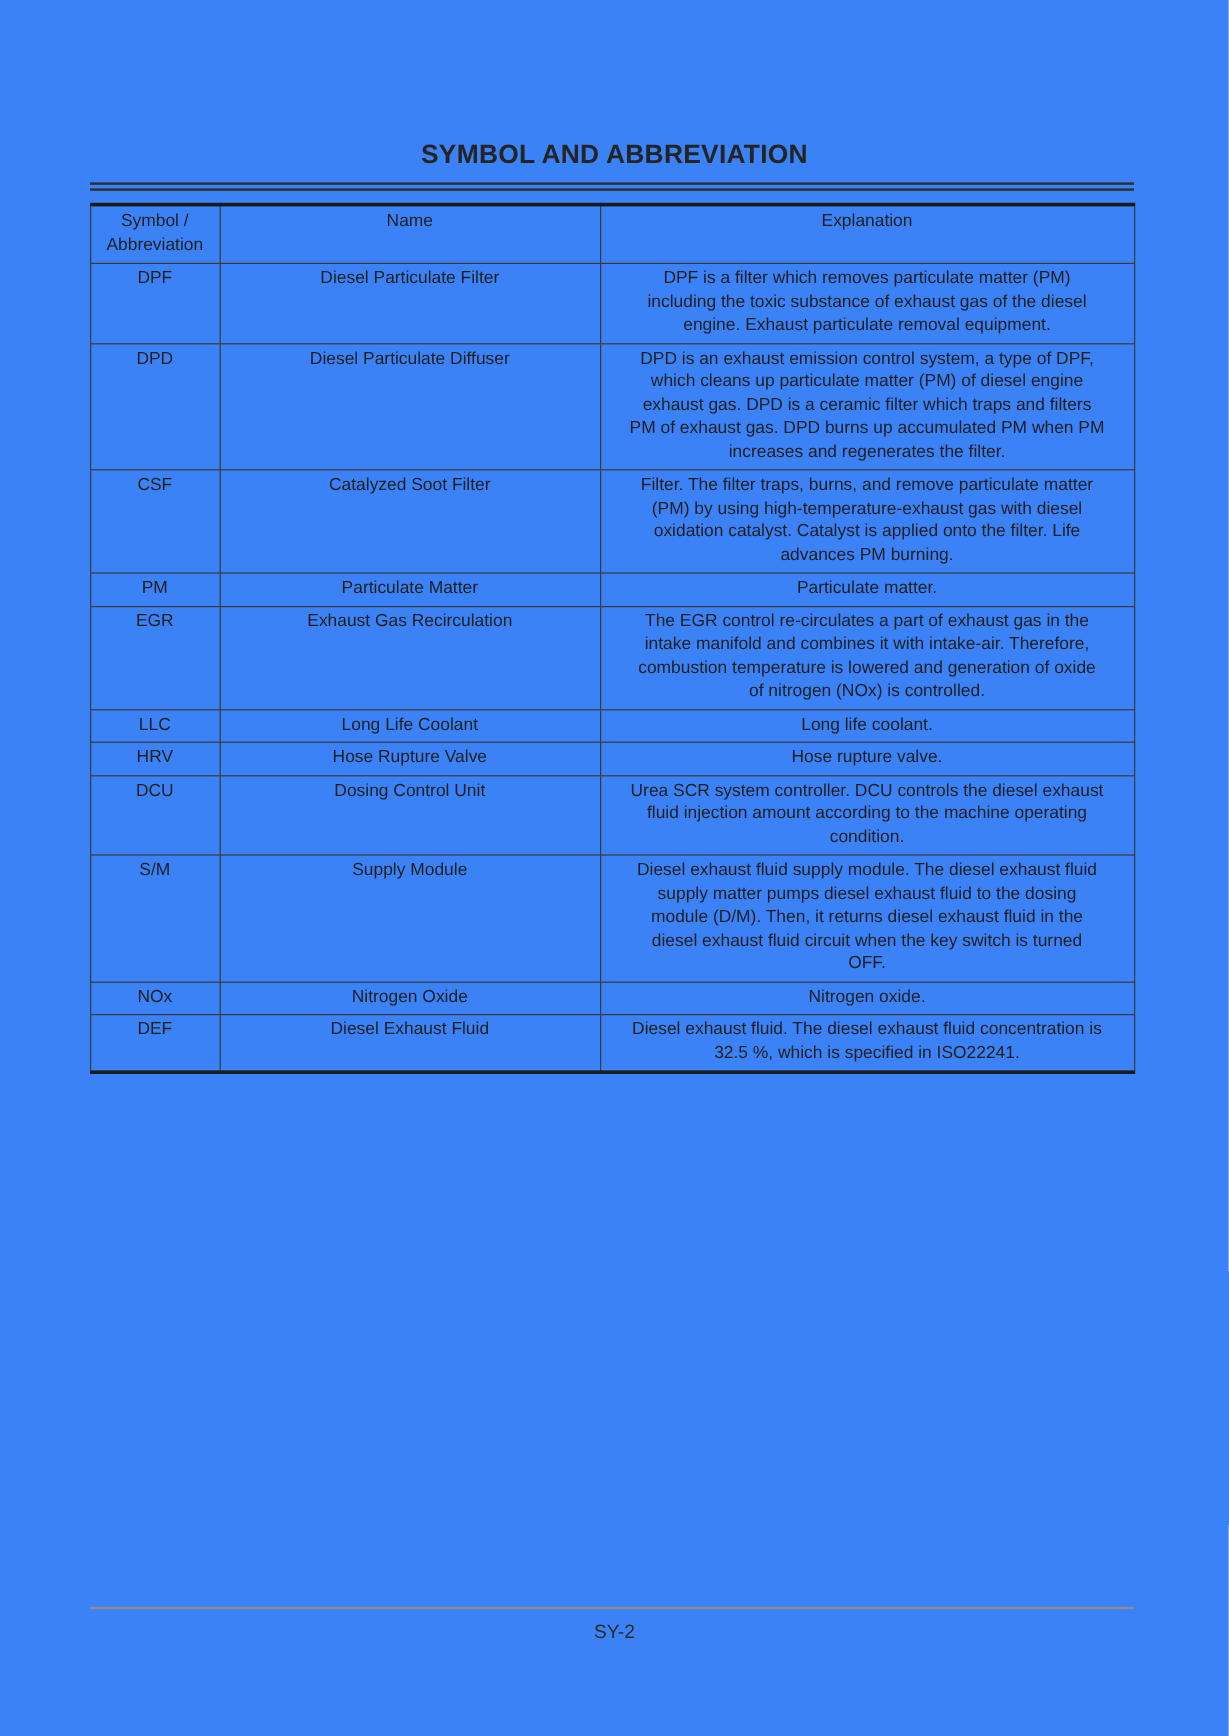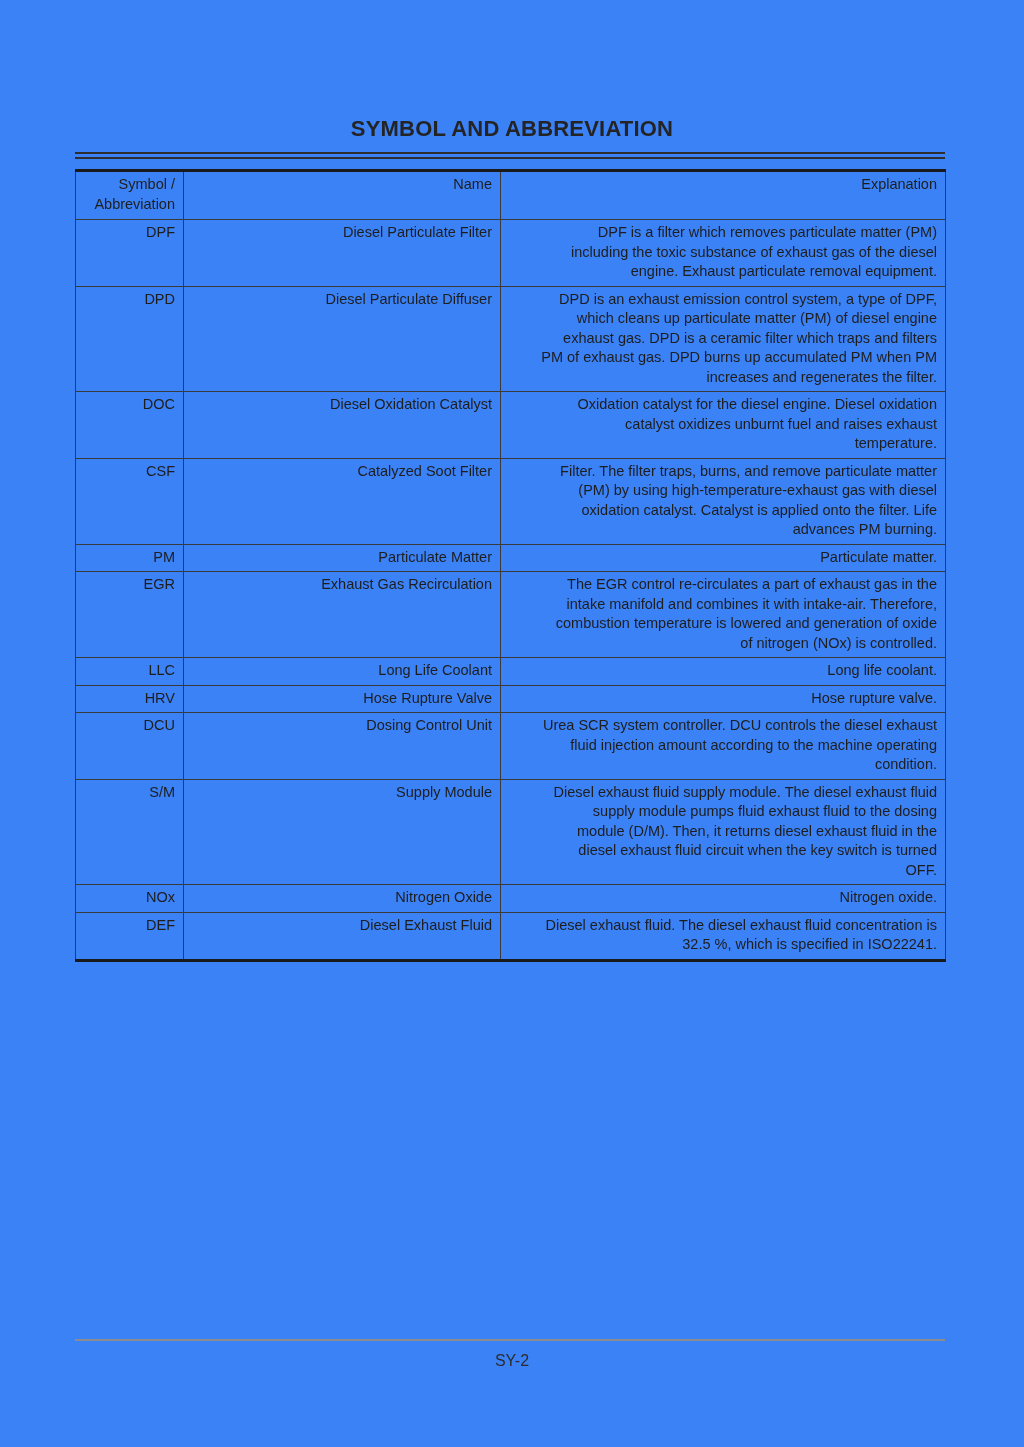--- a/index.html
+++ b/index.html
@@ -42,21 +42,21 @@
     border-collapse: collapse;
     font-size: 14.5px;
     line-height: 19.5px;
     border-top: 3px solid #1a1a1a;
     border-bottom: 3px solid #1a1a1a;
   }
   table.abbr-table th,
   table.abbr-table td {
     border: 1.5px solid #3a3a3a;
     vertical-align: top;
-    text-align: right;
+    text-align: center;
     font-weight: 400;
     padding: 3px 8px 4px 7px;
     color: #1e1e1e;
     overflow: hidden;
   }
   table.abbr-table thead th { height: 40px; }
   .expl-line, .hdr-line { display: block; }
   .footer-rule {
     position: absolute;
     left: 75px;
@@ -118,29 +118,20 @@
           <td>Diesel Particulate Diffuser</td>
           <td>
             <span class="expl-line">DPD is an exhaust emission control system, a type of DPF,</span>
             <span class="expl-line">which cleans up particulate matter (PM) of diesel engine</span>
             <span class="expl-line">exhaust gas. DPD is a ceramic filter which traps and filters</span>
             <span class="expl-line">PM of exhaust gas. DPD burns up accumulated PM when PM</span>
             <span class="expl-line">increases and regenerates the filter.</span>
           </td>
         </tr>
         <tr>
-          <td>DOC</td>
-          <td>Diesel Oxidation Catalyst</td>
-          <td>
-            <span class="expl-line">Oxidation catalyst for the diesel engine. Diesel oxidation</span>
-            <span class="expl-line">catalyst oxidizes unburnt fuel and raises exhaust</span>
-            <span class="expl-line">temperature.</span>
-          </td>
-        </tr>
-        <tr>
           <td>CSF</td>
           <td>Catalyzed Soot Filter</td>
           <td>
             <span class="expl-line">Filter. The filter traps, burns, and remove particulate matter</span>
             <span class="expl-line">(PM) by using high-temperature-exhaust gas with diesel</span>
             <span class="expl-line">oxidation catalyst. Catalyst is applied onto the filter. Life</span>
             <span class="expl-line">advances PM burning.</span>
           </td>
         </tr>
         <tr>
@@ -181,21 +172,21 @@
             <span class="expl-line">Urea SCR system controller. DCU controls the diesel exhaust</span>
             <span class="expl-line">fluid injection amount according to the machine operating</span>
             <span class="expl-line">condition.</span>
           </td>
         </tr>
         <tr>
           <td>S/M</td>
           <td>Supply Module</td>
           <td>
             <span class="expl-line">Diesel exhaust fluid supply module. The diesel exhaust fluid</span>
-            <span class="expl-line">supply module pumps fluid exhaust fluid to the dosing</span>
+            <span class="expl-line">supply matter pumps diesel exhaust fluid to the dosing</span>
             <span class="expl-line">module (D/M). Then, it returns diesel exhaust fluid in the</span>
             <span class="expl-line">diesel exhaust fluid circuit when the key switch is turned</span>
             <span class="expl-line">OFF.</span>
           </td>
         </tr>
         <tr>
           <td>NOx</td>
           <td>Nitrogen Oxide</td>
           <td>
             <span class="expl-line">Nitrogen oxide.</span>

